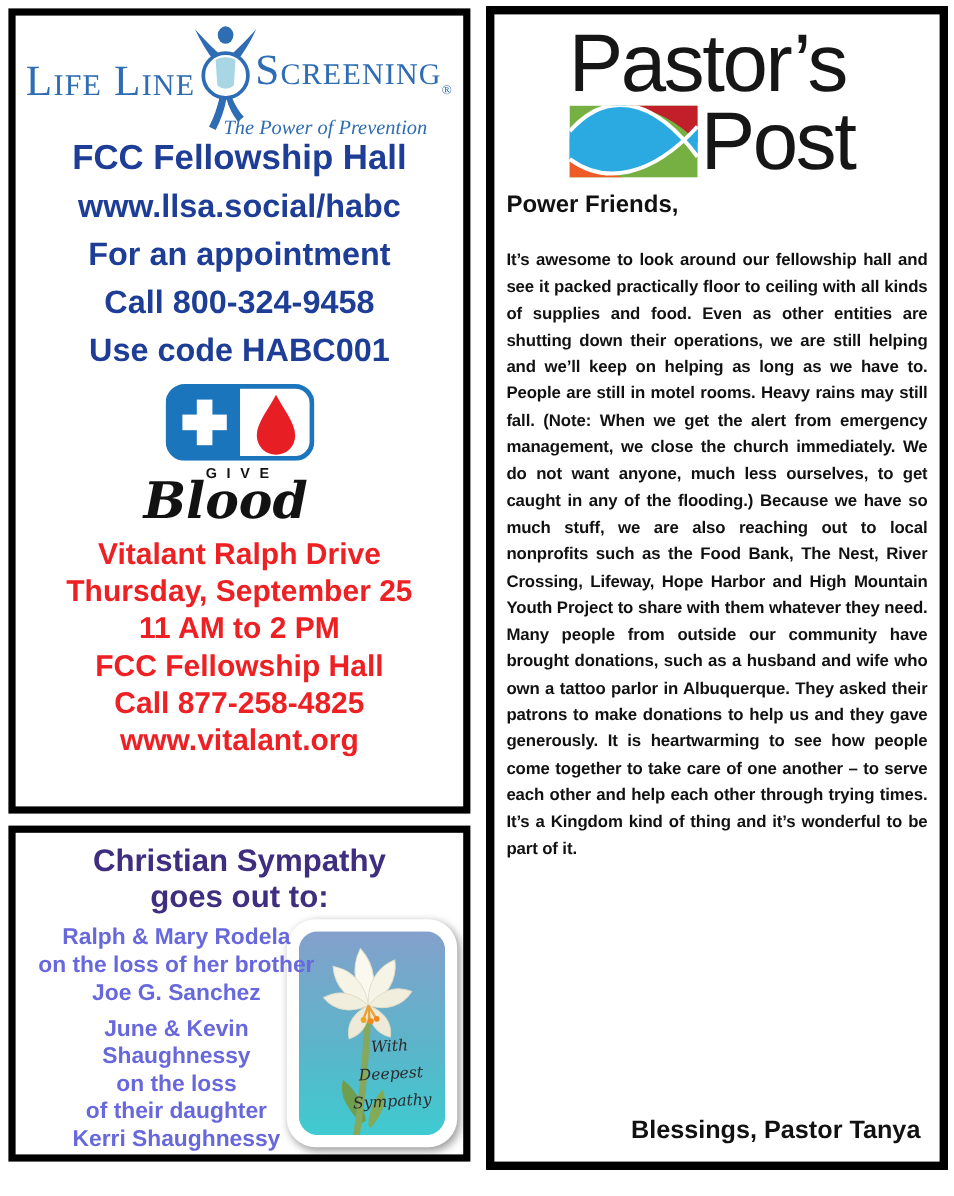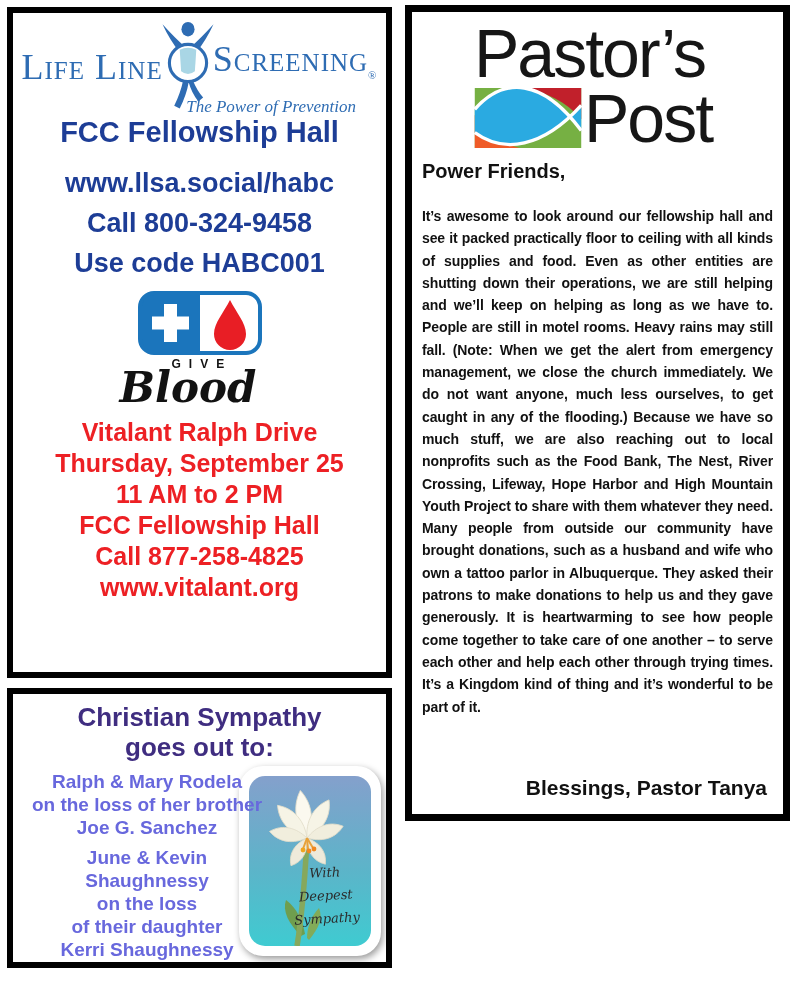--- a/index.html
+++ b/index.html
@@ -17,21 +17,21 @@
     color:#2e6cb3; font-size:36px; letter-spacing:1px; line-height:36px;
   }
   .lls-reg { font-size:11px; color:#2e6cb3; vertical-align:sub; }
   .lls-figure { margin:0 -6px; }
   .lls-tagline {
     font-family:"Liberation Serif", serif; font-style:italic; color:#2e6cb3;
     font-size:17px; text-align:right; padding-right:30px; margin-top:-16px;
   }
   .evt { color:#1d3d96; font-weight:bold; }
   .evt-main { font-size:29px; line-height:31px; margin-top:12px; }
-  .evt-url  { font-size:27px; margin-top:20px; }
+  .evt-url  { font-size:27px; margin-top:9px; }
   .evt-line { font-size:27px; margin-top:9px; }
   .gb-wrap { margin-top:12px; }
   .gb-text { width:160px; margin:0 auto; text-align:left; }
   .gb-give { font-size:12px; font-weight:bold; letter-spacing:8px; color:#121212; margin:-2px 0 0 52px; }
   .gb-blood {
     font-family:"DejaVu Serif", serif; font-style:italic; font-weight:bold;
     font-size:42px; line-height:38px; color:#121212; margin-top:-2px;
   }
   .bd { color:#ed2024; font-weight:bold; font-size:25px; line-height:31px; }
   .bd-block { margin-top:10px; }
@@ -51,21 +51,21 @@
     padding:10px; box-sizing:border-box; z-index:1;
   }
   .card-photo { width:100%; height:100%; border-radius:16px; overflow:hidden; position:relative; }
   .card-words {
     position:absolute; right:12px; bottom:16px; text-align:center;
     font-family:"DejaVu Serif", serif; font-style:italic; color:#2b2b2b;
     font-size:13px; line-height:23px; transform:rotate(-3deg);
   }
 
   
-  #pastor-box { left:405px; top:5px; width:385px; height:816px; border-width:7px; overflow:hidden; }
+  #pastor-box { left:405px; top:5px; width:385px; height:970px; border-width:7px; overflow:hidden; }
   .pp-logo { padding:12px 0 0 62px; color:#161616; }
   .pp-line1 { font-size:68px; line-height:58px; letter-spacing:-2px; }
   .pp-line2 { display:flex; align-items:center; margin-top:6px; }
   .pp-post { font-size:68px; line-height:58px; letter-spacing:-2px; margin-left:2px; }
   .pp-salutation { font-weight:bold; font-size:20px; margin:12px 10px 0 10px; color:#111; }
   .pp-body {
     font-weight:bold; font-size:14px; line-height:22.3px; letter-spacing:-0.1px;
     text-align:justify; margin:22px 10px 0 10px; color:#111;
     max-height:716px; overflow:hidden;
   }
@@ -87,20 +87,21 @@
         <path d="M38,85 Q34,104 25,122 L33,126 Q43,106 46,88 Z" fill="#2e6cb3"></path>
         <path d="M52,85 Q58,100 67,110 L60,116 Q50,103 46,88 Z" fill="#2e6cb3"></path>
       </svg>
     </span>
     <span class="lls-text"><span>Screening</span><span class="lls-reg">®</span></span>
   </div>
   <div class="lls-tagline">The Power of Prevention</div>
 
   <div class="evt evt-main" style="margin-top:0;">FCC Fellowship Hall</div>
   <div class="evt evt-url">www.llsa.social/habc</div>
+  <div class="evt evt-line">For an appointment</div>
   <div class="evt evt-line">Call 800-324-9458</div>
   <div class="evt evt-line">Use code HABC001</div>
 
   <div class="gb-wrap">
     <svg width="124" height="64" viewBox="0 0 124 64">
       <path d="M62,2 L62,62 L16,62 A14,14 0 0 1 2,48 L2,16 A14,14 0 0 1 16,2 Z" fill="#1b75bc"></path>
       <rect x="26" y="13" width="13" height="38" fill="#ffffff"></rect>
       <rect x="14" y="25.5" width="37" height="13" fill="#ffffff"></rect>
       <path d="M92,9 C86,21 76,32 76,43 a16,16 0 0 0 32,0 C108,32 98,21 92,9 Z" fill="#e81e25"></path>
       <rect x="2" y="2" width="120" height="60" rx="14" fill="none" stroke="#1b75bc" stroke-width="4"></rect>

